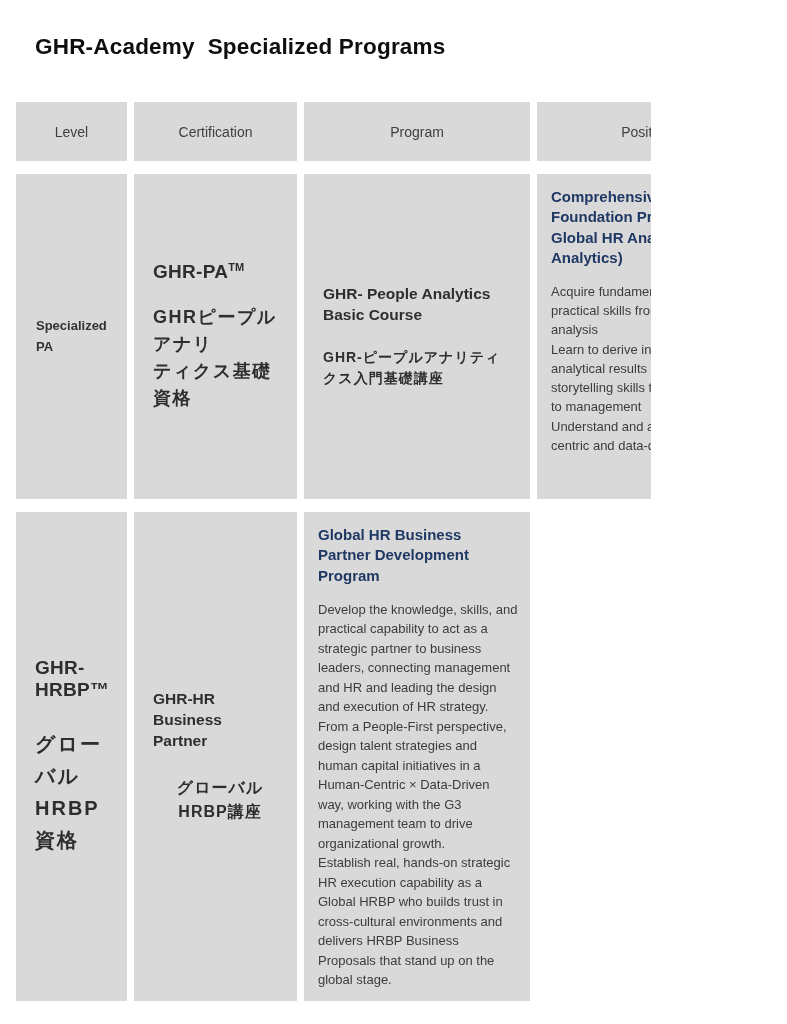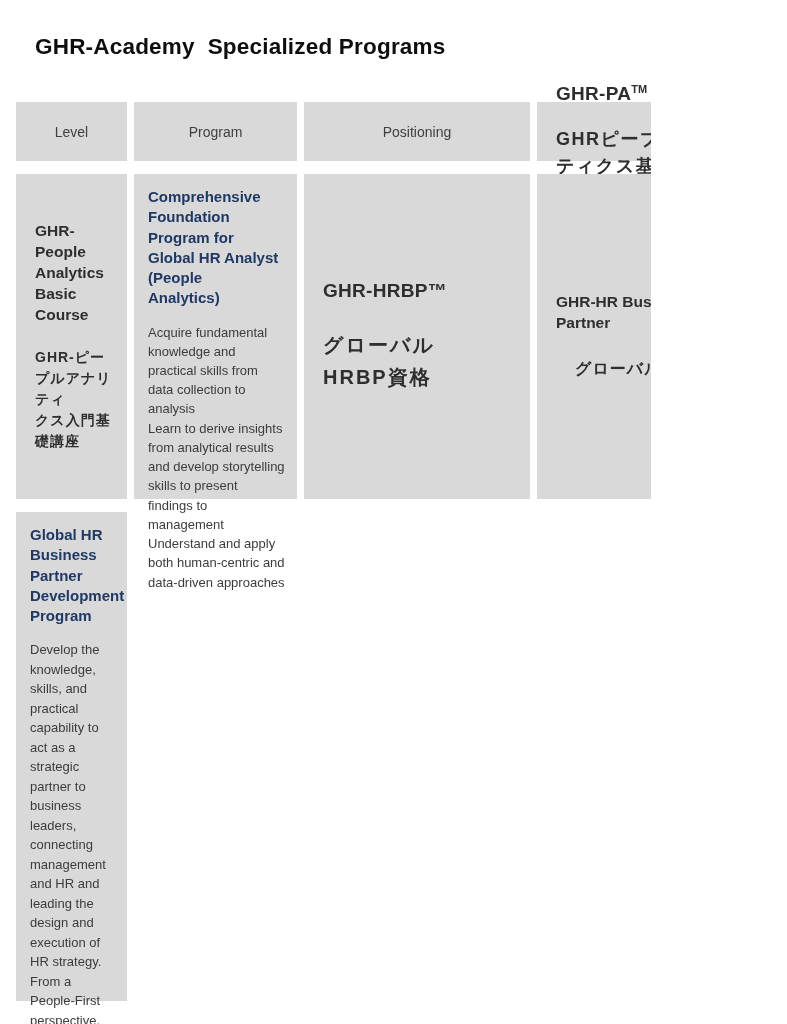--- a/index.html
+++ b/index.html
@@ -106,23 +106,27 @@
 </style>
 </head>
 <body>
 
 <div class="page">
   <h1 class="title">GHR-Academy  Specialized Programs</h1>
 
   <div class="table">
 
     <div class="cell hcell">Level</div>
+    <div class="cell hcell">Certification</div>
     <div class="cell hcell">Program</div>
     <div class="cell hcell">Positioning</div>
 
+    <div class="cell level-cell">
+      <span>Specialized PA</span>
+    </div>
     <div class="cell cert-cell">
       <div class="cert-name"><span>GHR-PA</span><sup>TM</sup></div>
       <div class="cert-ja">GHRピープルアナリ
 ティクス基礎資格</div>
     </div>
     <div class="cell prog-cell">
       <div class="prog-en">GHR- People Analytics
 Basic Course</div>
       <div class="prog-ja">GHR-ピープルアナリティ
 クス入門基礎講座</div>

